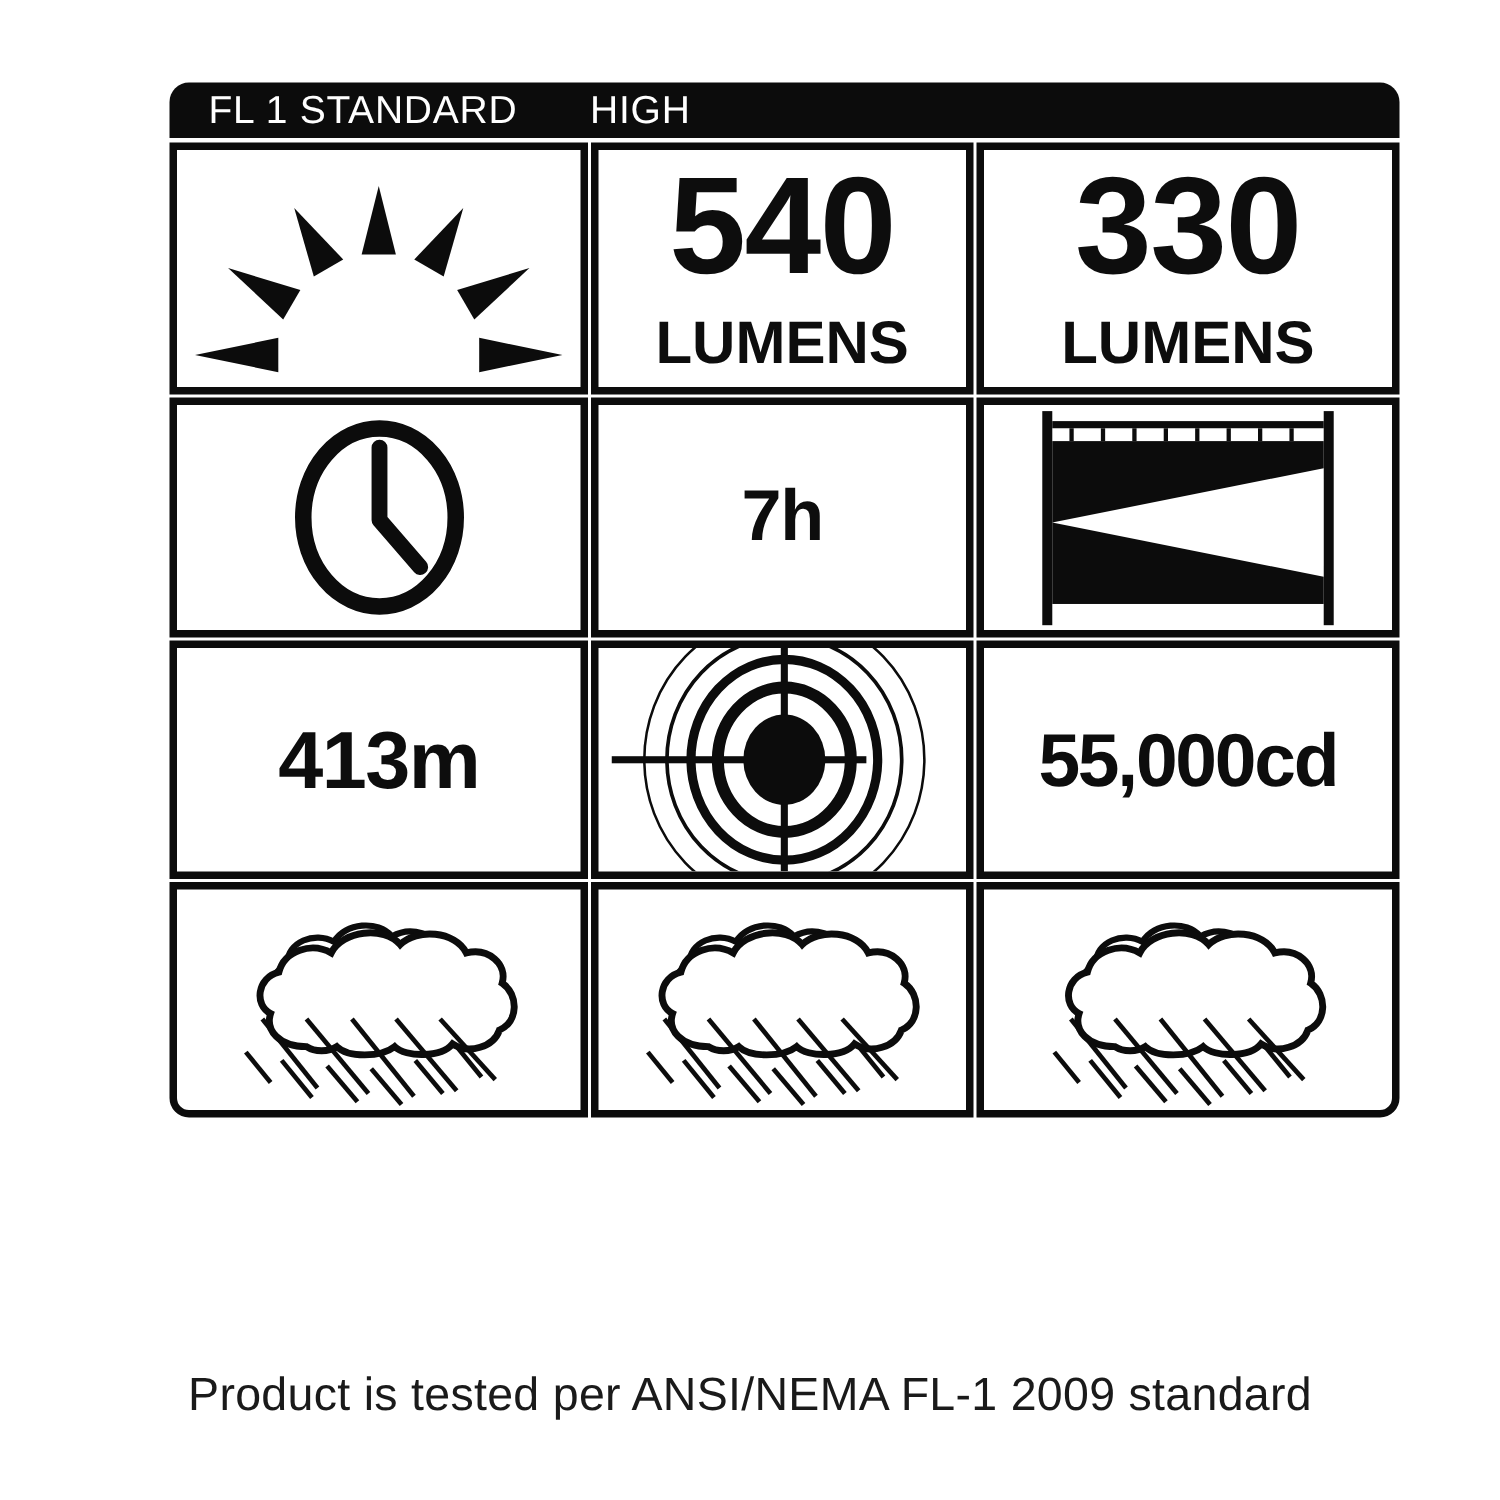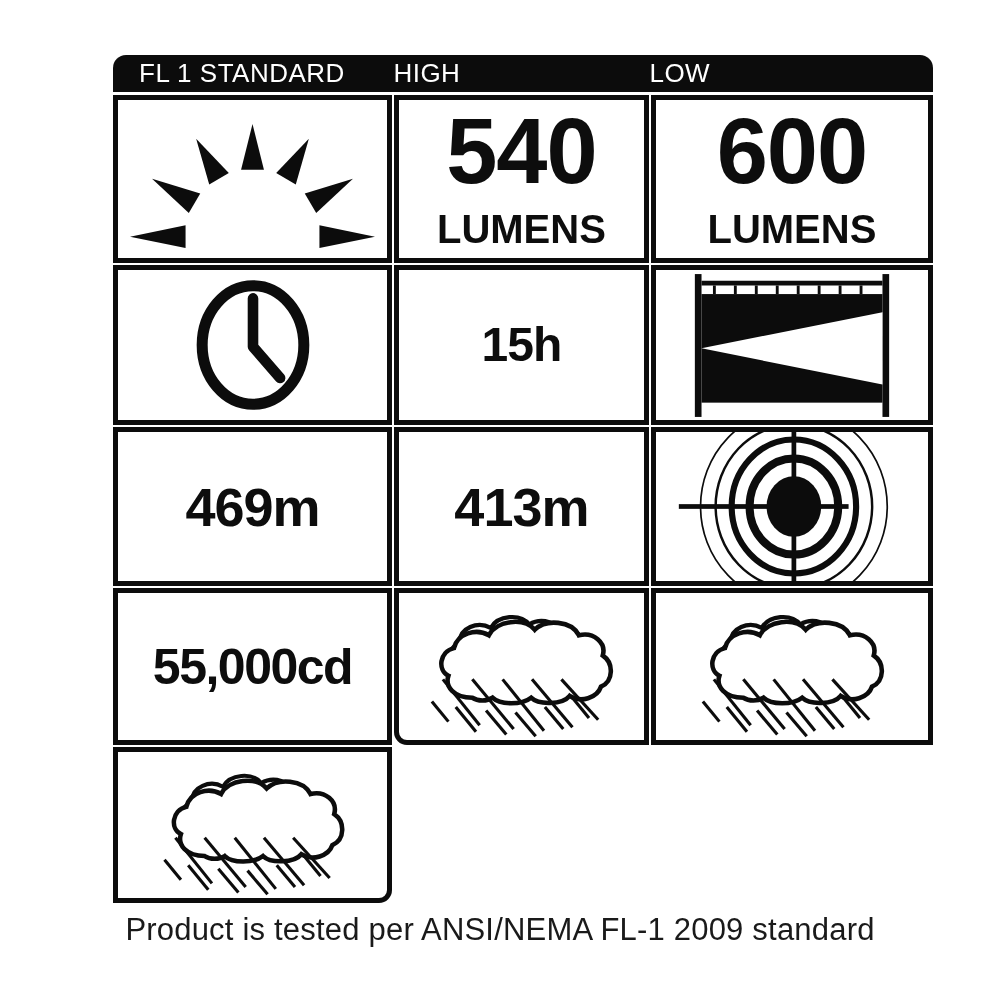--- a/index.html
+++ b/index.html
@@ -40,21 +40,20 @@
   svg{display:block;}
 </style>
 </head>
 <body>
 
 <div class="sheet">
 
   <div class="hdr">
     <div class="h1">FL 1 STANDARD</div>
     <div class="h2">HIGH</div>
-    <div class="h3">LOW</div>
   </div>
 
   <div class="grid">
 
     <div class="cell">
       <svg width="245" height="147" viewBox="0 0 300 180">
         <g fill="#0c0c0c">
           <polygon points="300,160 232,146 232,174"></polygon>
           <polygon points="273,89 214,107 228,131"></polygon>
           <polygon points="219,40 179,82 203,96"></polygon>
@@ -63,55 +62,52 @@
           <polygon points="27,89 86,107 72,131"></polygon>
           <polygon points="0,160 68,174 68,146"></polygon>
         </g>
       </svg>
     </div>
     <div class="cell">
       <div class="val v-lumens">540</div>
       <div class="val v-lumens-unit">LUMENS</div>
     </div>
     <div class="cell">
-      <div class="val v-lumens">600</div>
+      <div class="val v-lumens">330</div>
       <div class="val v-lumens-unit">LUMENS</div>
     </div>
 
     <div class="cell">
       <svg width="136" height="144" viewBox="0 0 160 170">
         <ellipse cx="80" cy="85" rx="60" ry="70" fill="none" stroke="#0c0c0c" stroke-width="13"></ellipse>
         <polyline points="80,30 80,87 112,124" fill="none" stroke="#0c0c0c" stroke-width="12.5" stroke-linecap="round" stroke-linejoin="round"></polyline>
       </svg>
     </div>
     <div class="cell">
-      <div class="val v-runtime">15h</div>
+      <div class="val v-runtime">7h</div>
     </div>
 
     <div class="cell">
       <svg width="200" height="143" viewBox="0 0 210 150">
         <g fill="#0c0c0c">
           <rect x="3" y="0" width="7" height="150"></rect>
           <rect x="200" y="0" width="7" height="150"></rect>
           <rect x="10" y="7" width="190" height="5"></rect>
           <rect x="22" y="12" width="3" height="9"></rect>
             <rect x="44" y="12" width="3" height="9"></rect>
           <rect x="66" y="12" width="3" height="9"></rect>
             <rect x="88" y="12" width="3" height="9"></rect>
           <rect x="110" y="12" width="3" height="9"></rect>
             <rect x="132" y="12" width="3" height="9"></rect>
           <rect x="154" y="12" width="3" height="9"></rect>
             <rect x="176" y="12" width="3" height="9"></rect>
           <rect x="10" y="21" width="190" height="114"></rect>
         </g>
         <polygon points="10,78 200,40 200,116" fill="#ffffff"></polygon>
       </svg>
-    </div>
-    <div class="cell">
-      <div class="val v-distance">469m</div>
     </div>
     <div class="cell">
       <div class="val v-distance">413m</div>
     </div>
 
     <div class="cell">
       <svg width="230" height="151" viewBox="0 0 240 158">
         <ellipse cx="122" cy="79" rx="99" ry="103" fill="none" stroke="#0c0c0c" stroke-width="1.8"></ellipse>
         <ellipse cx="122" cy="79" rx="83" ry="87" fill="none" stroke="#0c0c0c" stroke-width="2.6"></ellipse>
         <rect x="0" y="76.5" width="180" height="5" fill="#0c0c0c"></rect>

